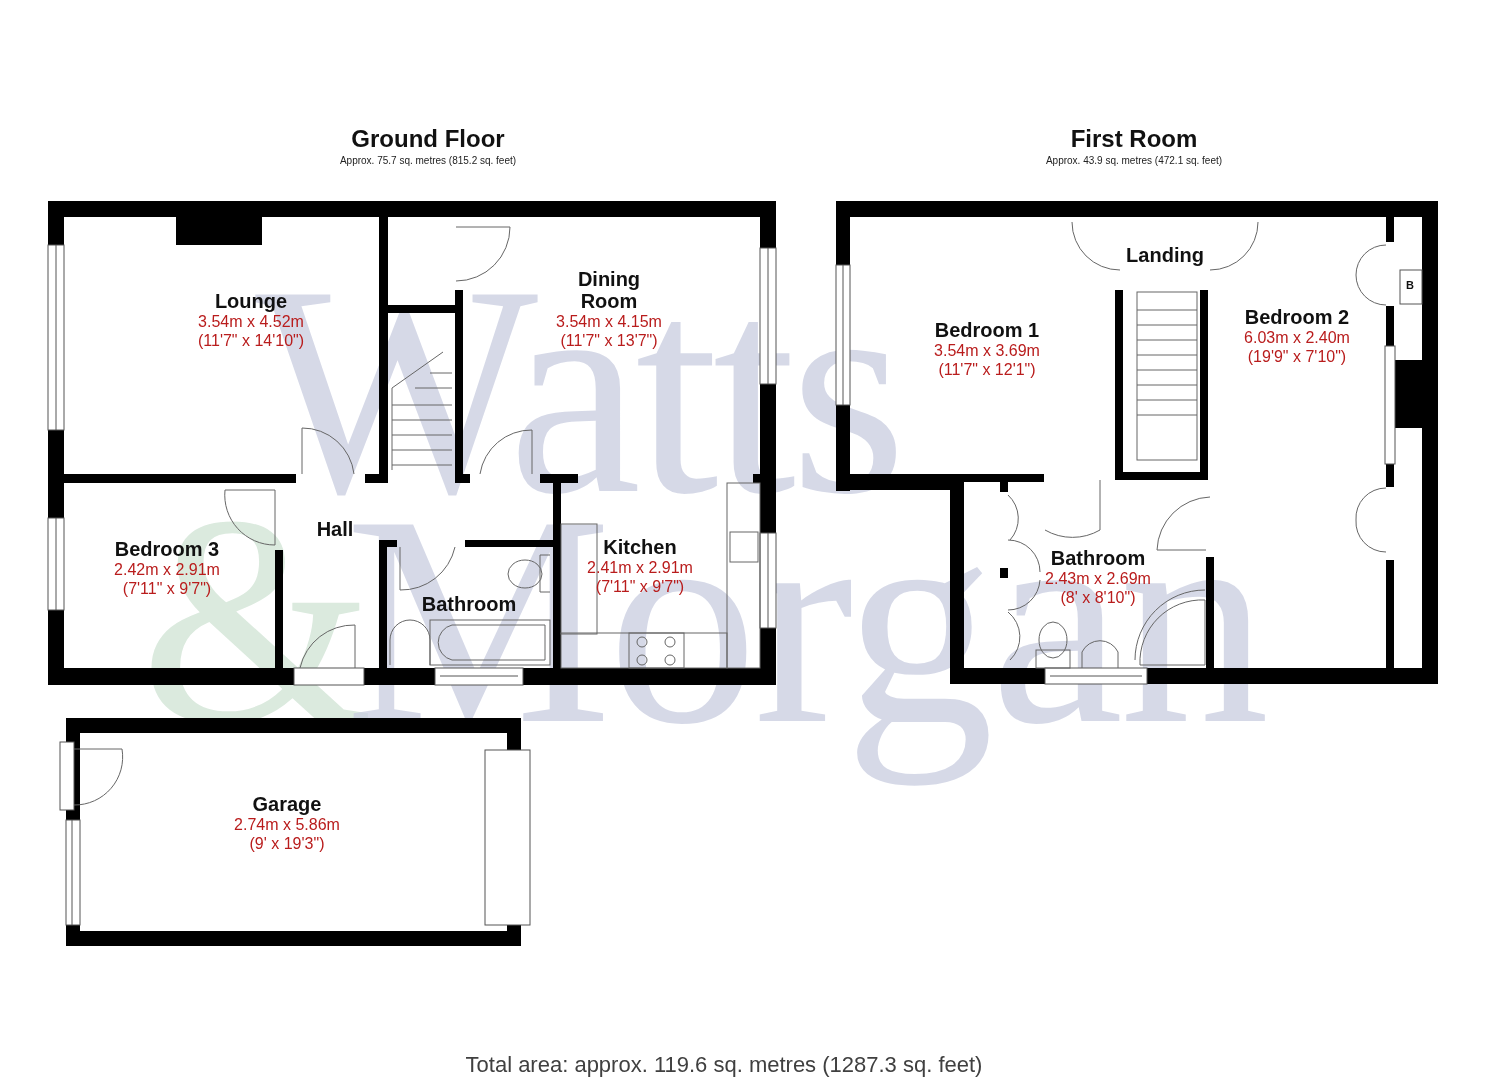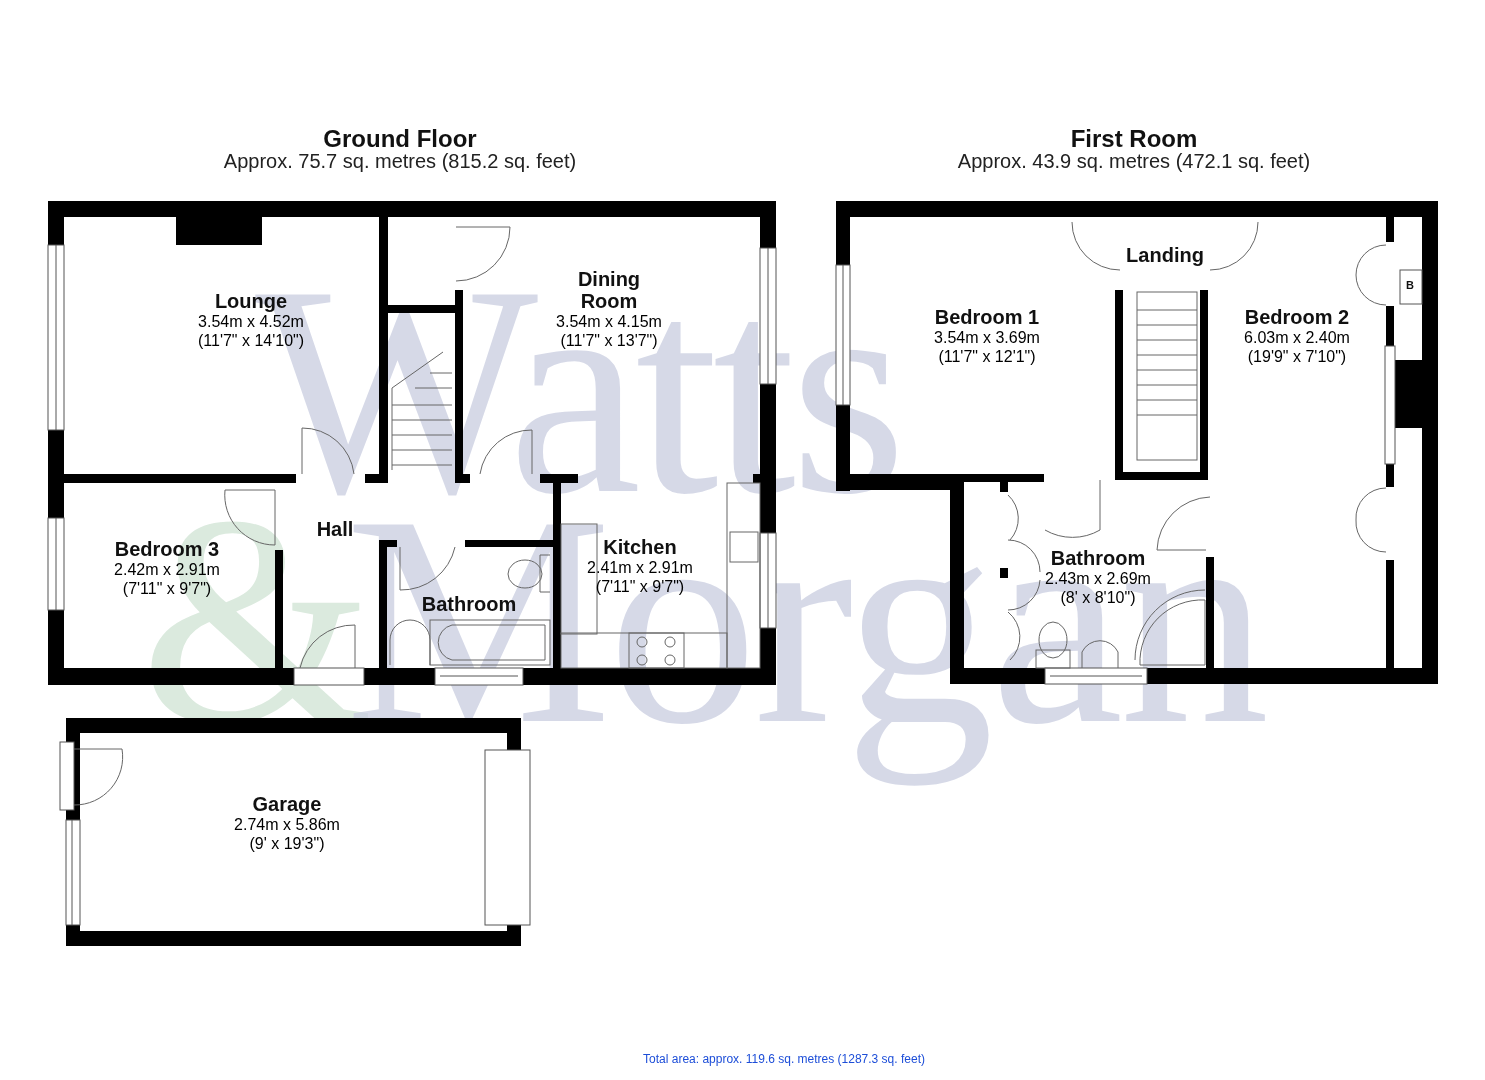--- a/index.html
+++ b/index.html
@@ -2,25 +2,25 @@
 <html><head>
 <meta charset="utf-8">
 <style>
   html, body { margin:0; padding:0; background:#ffffff; }
   body { width:1485px; height:1080px; position:relative; overflow:hidden; font-family:"Liberation Sans", sans-serif; color:#111; }
   #plan { position:absolute; left:0; top:0; width:1485px; height:1080px; }
   .wm { position:absolute; font-family:"Liberation Serif", serif; color:#c9cde0; opacity:0.75; pointer-events:none; line-height:1; white-space:nowrap; }
   .wm-amp { color:#cfe3d3; }
   .floor-title { position:absolute; text-align:center; transform:translateX(-50%); white-space:nowrap; }
   .floor-title .t { font-size:24px; font-weight:bold; display:block; line-height:26px; }
-  .floor-title .s { font-size:20px; display:block; line-height:18px; color:#222; }
+  .floor-title .s { font-size:10px; display:block; line-height:18px; color:#222; }
   .room { position:absolute; text-align:center; transform:translateX(-50%); white-space:nowrap; line-height:19px; }
   .room .n { font-size:20px; font-weight:bold; display:block; line-height:22px; color:#111; }
-  .room .d { font-size:16px; display:block; color:#000000; }
-  .total { position:absolute; left:784px; top:1052px; transform:translateX(-50%); font-size:12px; white-space:nowrap; color:#1d4ed8; }
+  .room .d { font-size:16px; display:block; color:#b91c1c; }
+  .total { position:absolute; left:724px; top:1052px; transform:translateX(-50%); font-size:22px; white-space:nowrap; color:#404040; }
 </style>
 </head>
 <body>
 
 <div class="wm" style="left:255px; top:240px; font-size:300px; letter-spacing:-6px;">Watts</div>
 <div class="wm wm-amp" style="left:140px; top:470px; font-size:300px;">&amp;</div>
 <div class="wm" style="left:345px; top:470px; font-size:300px; letter-spacing:-4px;">Morgan</div>
 
 <svg id="plan" viewBox="0 0 1485 1080" xmlns="http://www.w3.org/2000/svg">
   <g fill="#000">
@@ -171,21 +171,21 @@
     <path d="M1386 245 A30 30 0 0 0 1356 275 A30 30 0 0 0 1386 305"></path>
     <path d="M1386 488 A30 30 0 0 0 1356 520 A30 30 0 0 0 1386 552"></path>
 
     <ellipse cx="1053" cy="640" rx="14" ry="18"></ellipse>
     <rect x="1036" y="650" width="34" height="18"></rect>
     <path d="M1082 668 L1082 652 A20 20 0 0 1 1118 652 L1118 668"></path>
     <path d="M1205 590 A70 70 0 0 0 1135 660 M1140 665 L1205 665 L1205 600 A62 62 0 0 0 1140 665 Z"></path>
   </g>
 </svg>
 
-<div class="floor-title" style="left:400px; top:126px;text-align:center;">
+<div class="floor-title" style="left:428px; top:126px;text-align:center;">
   <span class="t">Ground Floor</span>
   <span class="s">Approx. 75.7 sq. metres (815.2 sq. feet)</span>
 </div>
 <div class="floor-title" style="left:1134px; top:126px;">
   <span class="t">First Room</span>
   <span class="s">Approx. 43.9 sq. metres (472.1 sq. feet)</span>
 </div>
 
 <div class="room" style="left:218px; top:290px;margin-left:33px;">
   <span class="n">Lounge</span>
@@ -217,21 +217,21 @@
 
 <div class="room" style="left:287px; top:793px;">
   <span class="n">Garage</span>
   <span class="d">2.74m x 5.86m</span>
   <span class="d">(9' x 19'3")</span>
 </div>
 
 <div class="room" style="left:1165px; top:244px;text-align:right;">
   <span class="n">Landing</span>
 </div>
-<div class="room" style="left:987px; top:306px;">
+<div class="room" style="left:987px; top:319px;">
   <span class="n">Bedroom 1</span>
   <span class="d">3.54m x 3.69m</span>
   <span class="d">(11'7" x 12'1")</span>
 </div>
 <div class="room" style="left:1297px; top:306px;">
   <span class="n">Bedroom 2</span>
   <span class="d">6.03m x 2.40m</span>
   <span class="d">(19'9" x 7'10")</span>
 </div>
 <div class="room" style="left:1098px; top:547px;">

